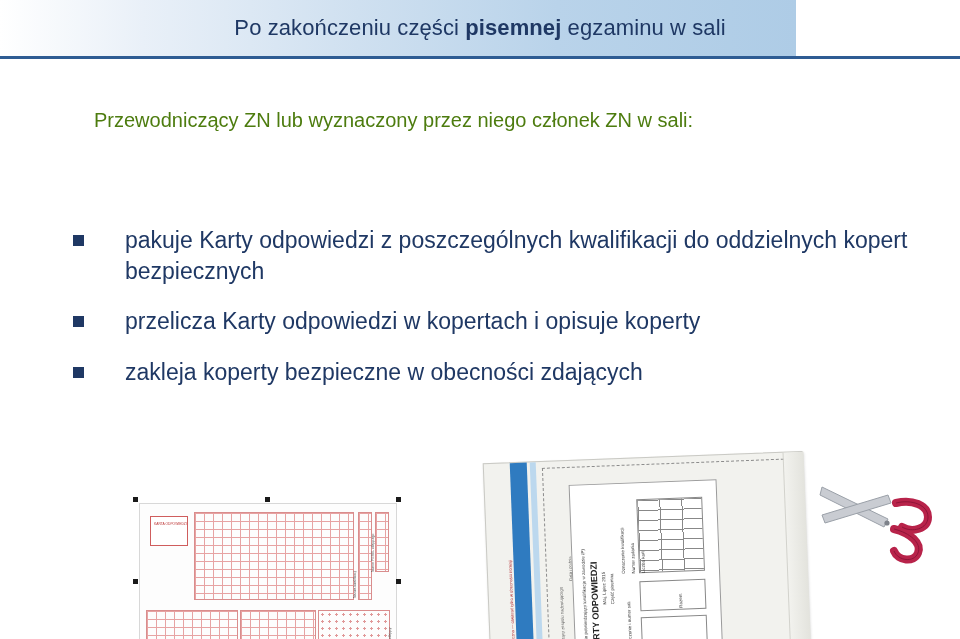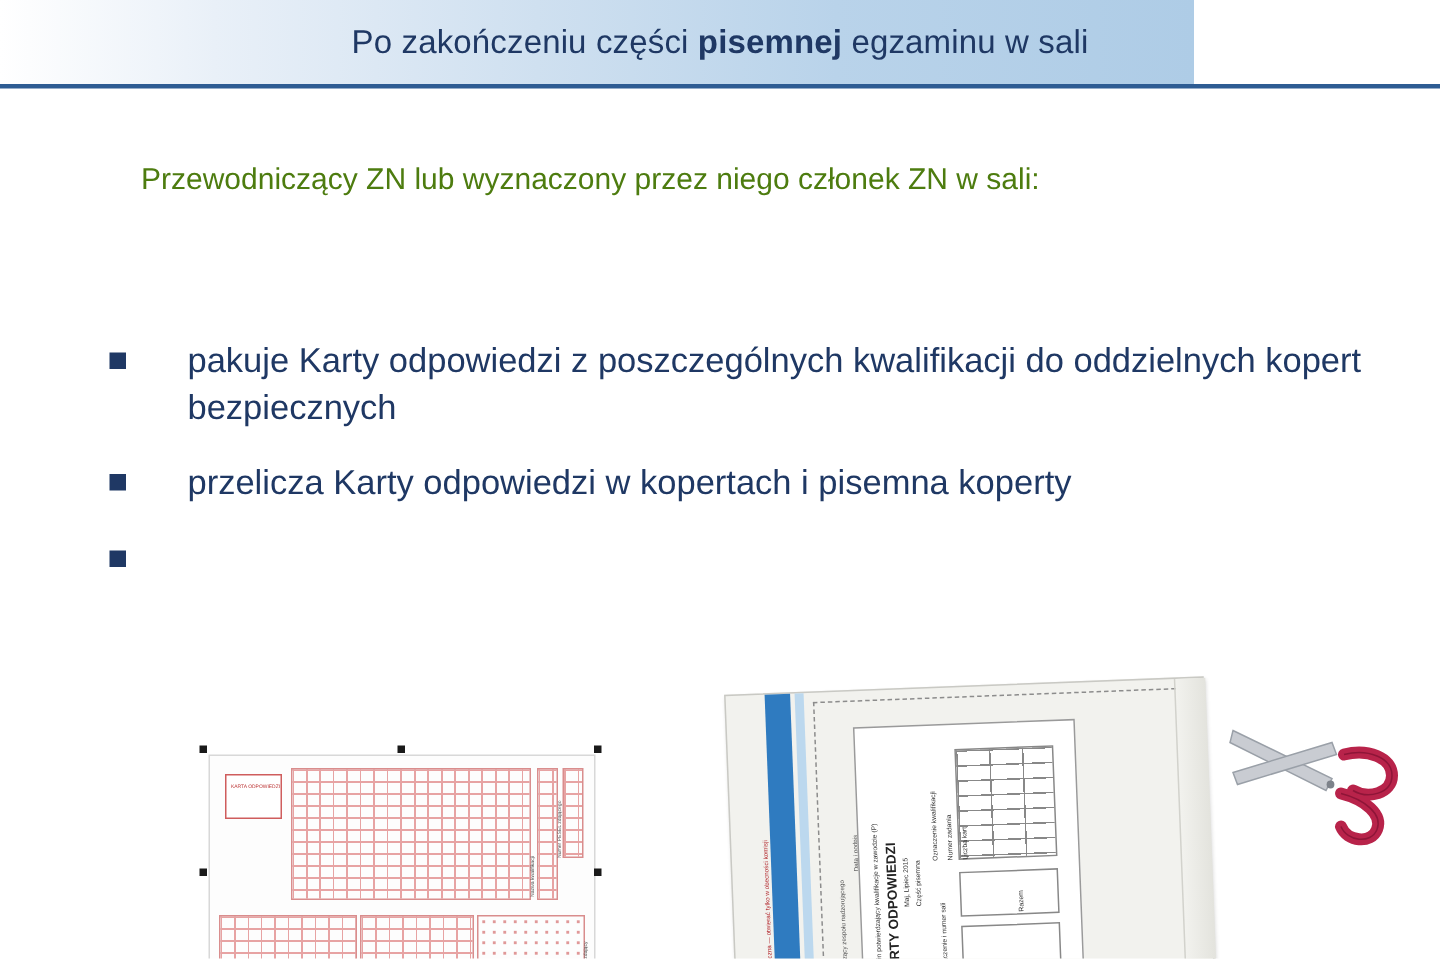--- a/index.html
+++ b/index.html
@@ -295,24 +295,25 @@
 
   <div class="lead">Przewodniczący ZN lub wyznaczony przez niego członek ZN w sali:</div>
 
   <ul class="bullets">
     <li>
       <span class="sq"></span>
       <span>pakuje Karty odpowiedzi z poszczególnych kwalifikacji do oddzielnych kopert bezpiecznych</span>
     </li>
     <li>
       <span class="sq"></span>
-      <span>przelicza Karty odpowiedzi w kopertach i pisemna koperty</span>
+      <span>przelicza Karty odpowiedzi w kopertach i opisuje koperty</span>
     </li>
     <li>
       <span class="sq"></span>
+      <span>zakleja koperty bezpieczne w obecności zdających</span>
     </li>
   </ul>
 
   <div class="figures">
 
     <div class="answer-sheet">
       <div class="sheet-paper">
 
         <div class="red-note" style="left:10px; top:12px; width:38px; height:30px;">
           <div class="tiny-label" style="left:3px; top:6px; width:34px; transform:scale(1.1);">KARTA ODPOWIEDZI</div>

